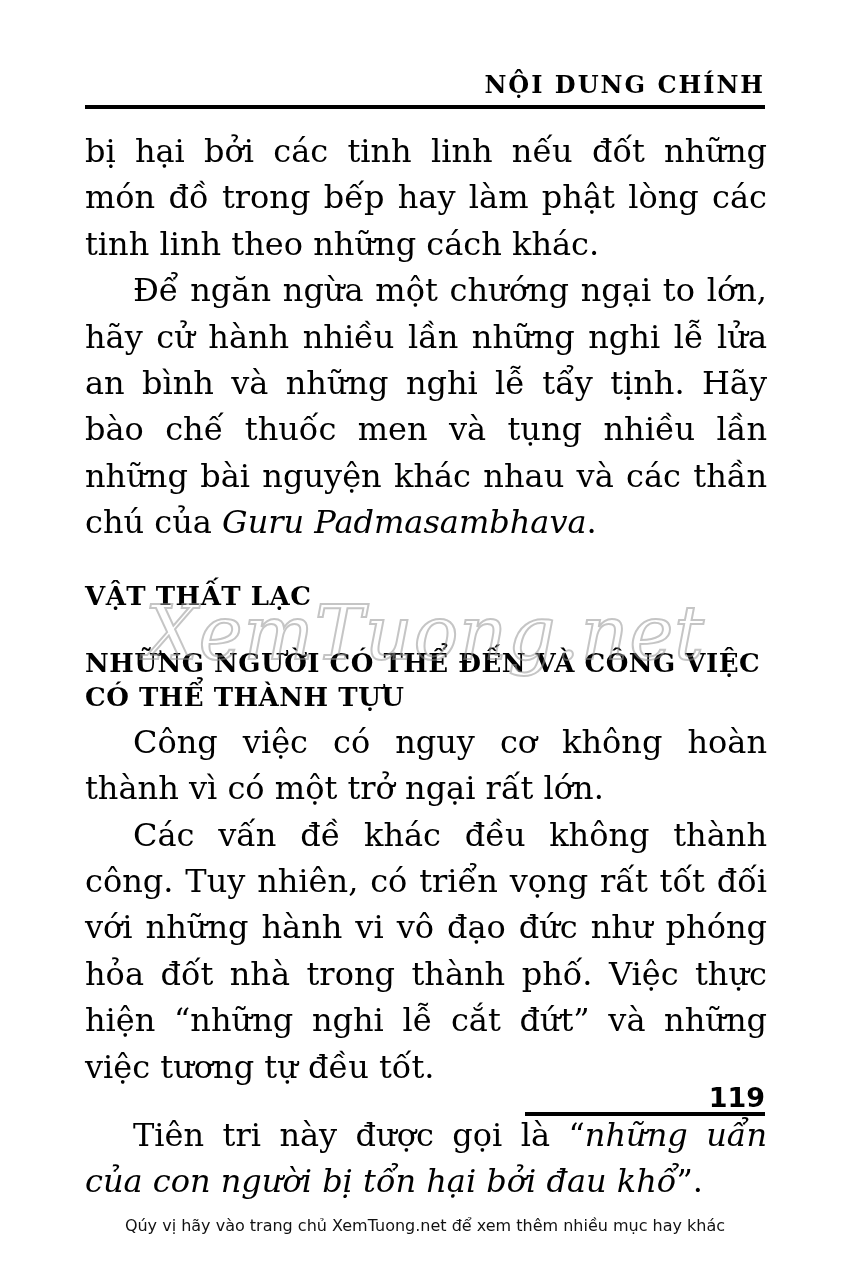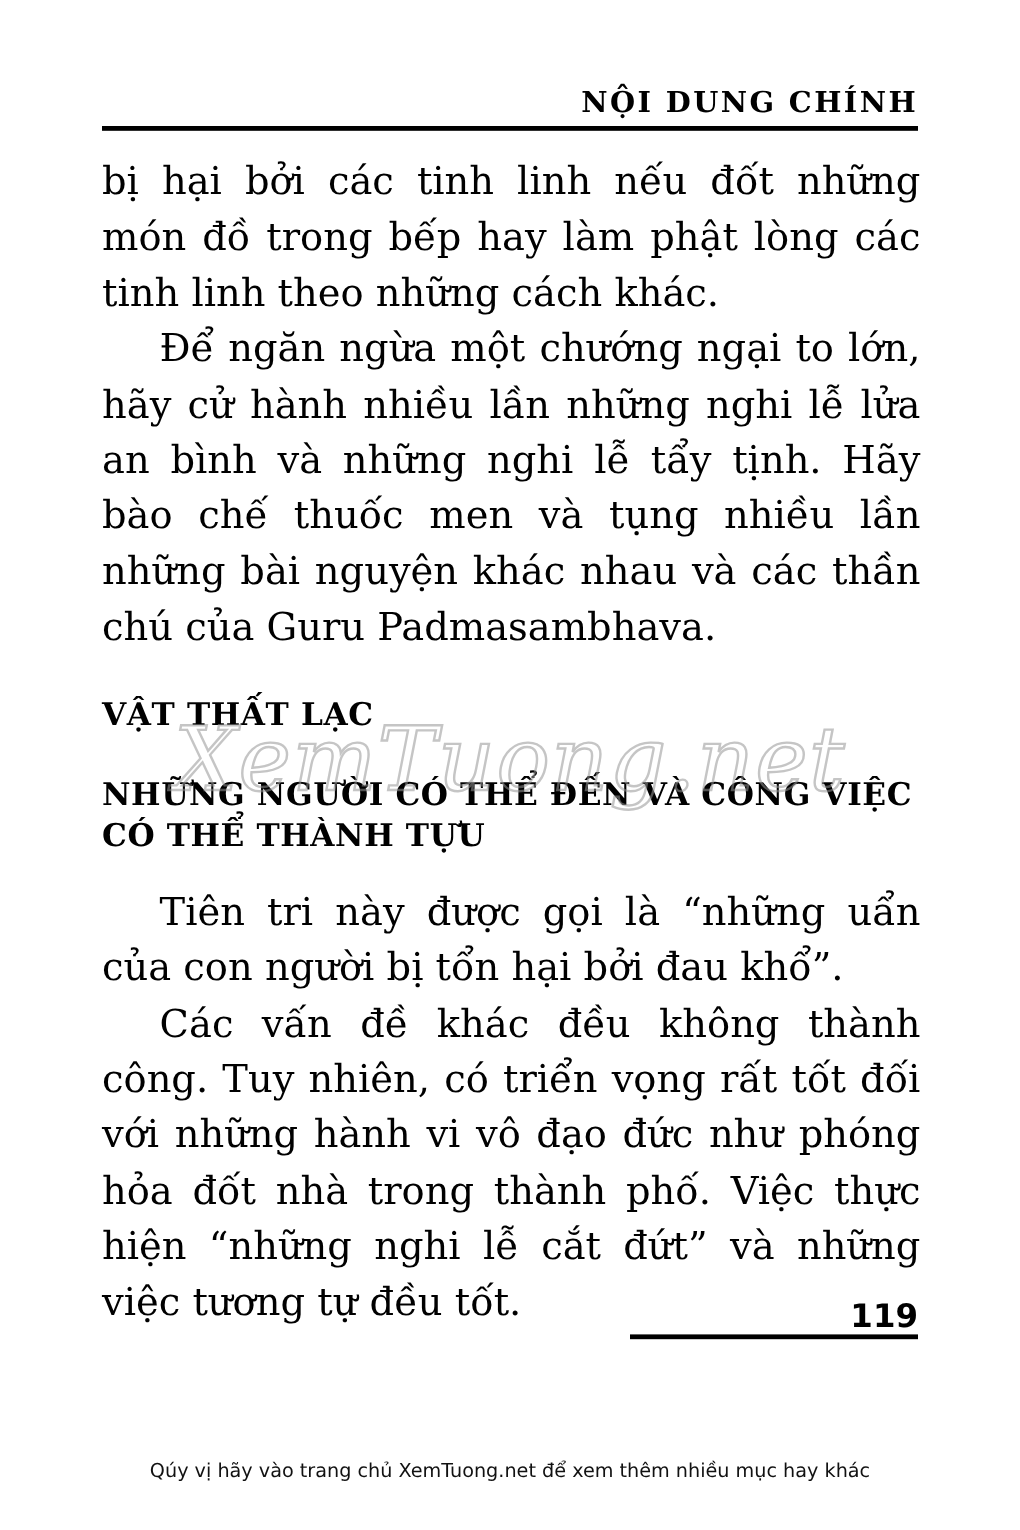--- a/index.html
+++ b/index.html
@@ -77,20 +77,21 @@
     letter-spacing: 0.5px;
     line-height: 1.3;
     margin: 34px 0 8px 0;
     color: #000;
   }
   h2.section.tight {
     margin-bottom: 4px;
   }
 
   .it {
+    font-style: italic;
   }
 
   
   .watermark {
     position: absolute;
     top: 578px;
     left: 64px;
     width: 722px;
     height: 110px;
     pointer-events: none;
@@ -155,23 +156,24 @@
 
   <div class="content">
 
     <p class="para">bị hại bởi các tinh linh nếu đốt những món đồ trong bếp hay làm phật lòng các tinh linh theo những cách khác.</p>
 
     <p class="para indent"><span>Để ngăn ngừa một chướng ngại to lớn, hãy cử hành nhiều lần những nghi lễ lửa an bình và những nghi lễ tẩy tịnh. Hãy bào chế thuốc men và tụng nhiều lần những bài nguyện khác nhau và các thần chú của </span><span class="it">Guru Padmasambhava</span><span>.</span></p>
 
     <h2 class="section">VẬT THẤT LẠC</h2>
 
     <h2 class="section tight">NHỮNG NGƯỜI CÓ THỂ ĐẾN VÀ CÔNG VIỆC CÓ THỂ THÀNH TỰU</h2>
+    <p class="para indent"><span>Công việc có nguy cơ không hoàn thành vì có một trở ngại rất lớn.</span><span class="it"></span><span></span></p>
 
+    <p class="para indent"><span>Các vấn đề khác đều không thành công. Tuy nhiên, có triển vọng rất tốt đối với những hành vi vô đạo đức như phóng hỏa đốt nhà trong thành phố. Việc thực hiện “những nghi lễ cắt đứt” và những việc tương tự đều tốt.</span><span class="it"></span><span></span></p>
     <p class="para indent gap"><span>Tiên tri này được gọi là “</span><span class="it">những uẩn của con người bị tổn hại bởi đau khổ</span><span>”.</span></p>
-    <p class="para indent"><span>Các vấn đề khác đều không thành công. Tuy nhiên, có triển vọng rất tốt đối với những hành vi vô đạo đức như phóng hỏa đốt nhà trong thành phố. Việc thực hiện “những nghi lễ cắt đứt” và những việc tương tự đều tốt.</span><span class="it"></span><span></span></p>
 
   </div>
 
   <div class="watermark">
     <span>XemTuong.net</span>
   </div>
 
   <div class="foot-rule"></div>
   <div class="page-number">119</div>
   <div class="banner">

